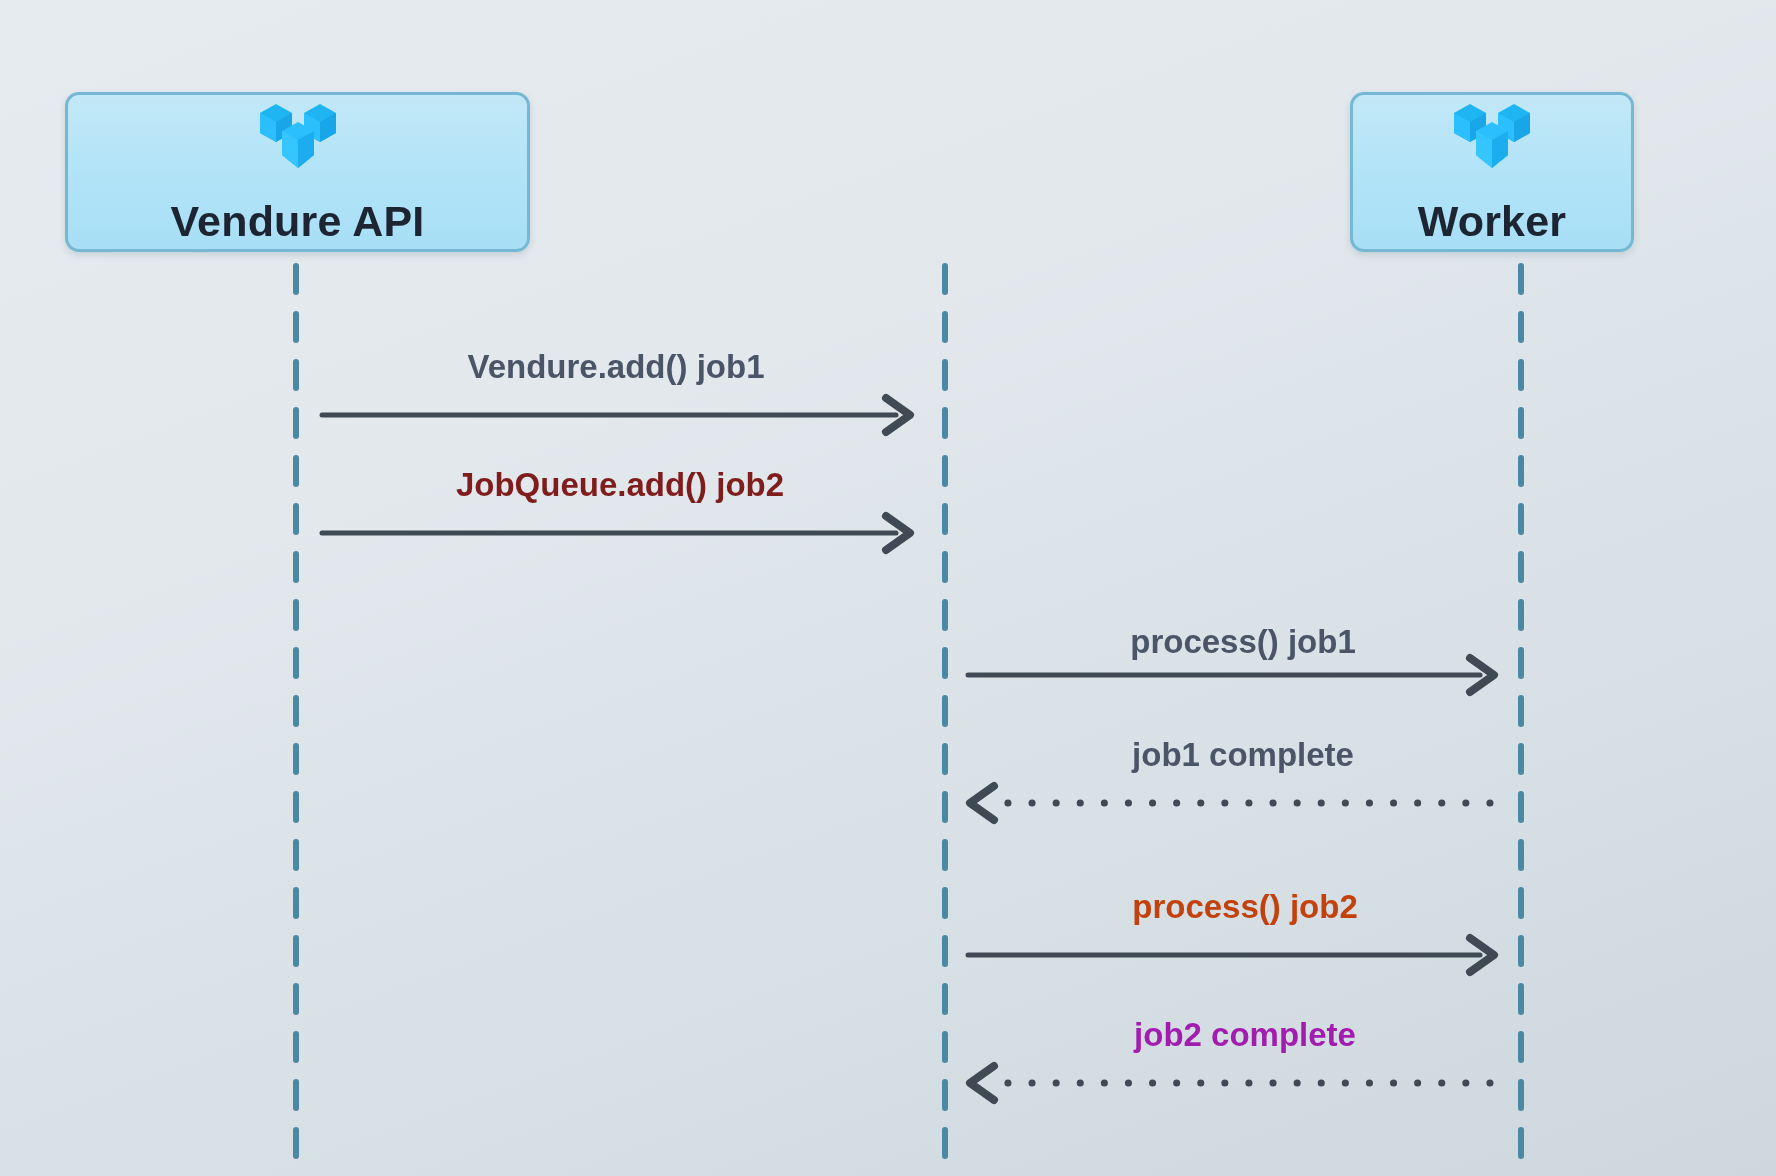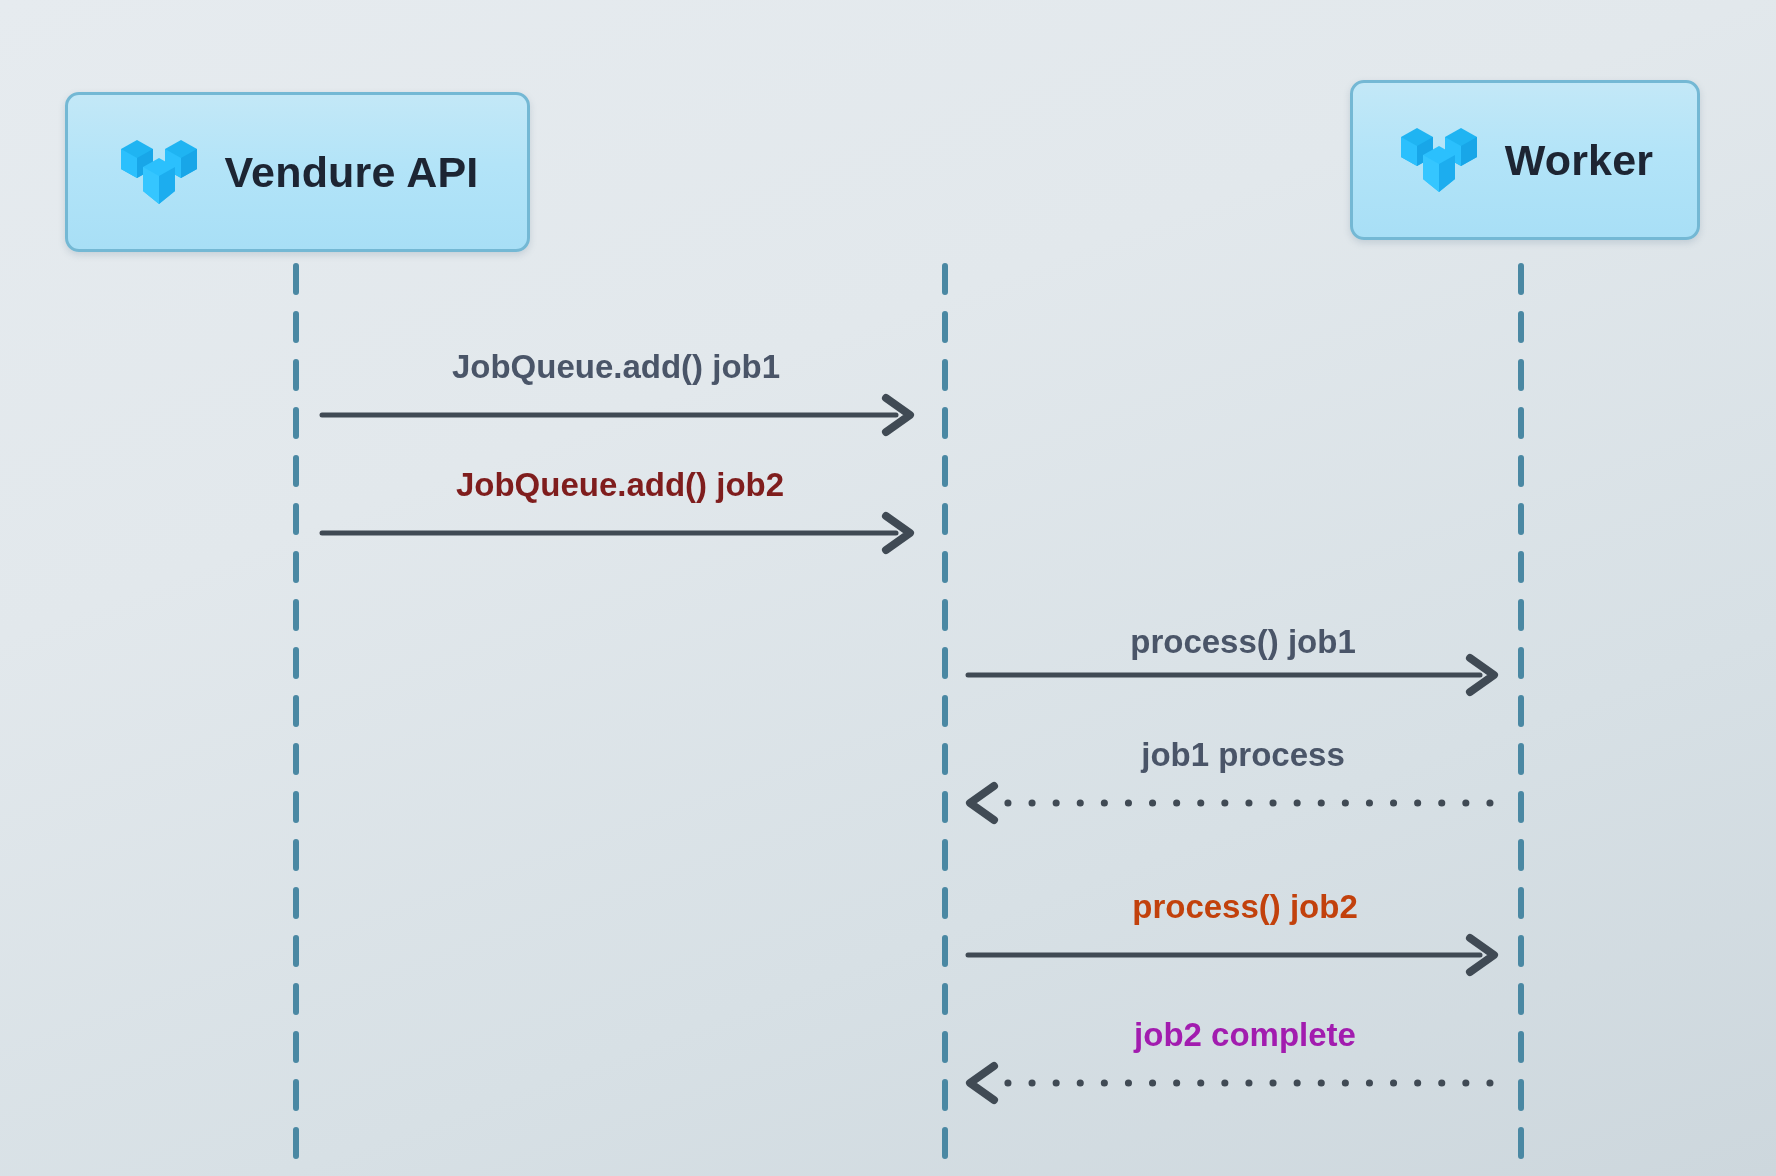--- a/index.html
+++ b/index.html
@@ -31,20 +31,21 @@
     display: flex;
     align-items: center;
     justify-content: center;
     gap: 24px;
     border-radius: 14px;
   }
   .box-vendure {
     background: linear-gradient(180deg, #c3e8f7 0%, #b3e4f8 45%, #a8dff6 100%);
     border: 3px solid #74b8d4;
     box-shadow: 0 3px 7px rgba(90,120,140,0.22);
+    flex-direction: column;
   }
   .box-job {
     background: linear-gradient(180deg, #e4edfa 0%, #d4e2f4 50%, #bfd3ee 100%);
     border: none;
     box-shadow: 0 3px 7px rgba(90,120,140,0.18);
   }
   .participant-label {
     font-size: 43px;
     font-weight: bold;
     color: #1d2533;
@@ -129,41 +130,41 @@
           <path d="M26 32 L42 23 L58 32 L58 56 L42 69 L26 56 Z" fill="#2bc0fd"></path>
           <path d="M26 32 L42 41 L42 69 L26 56 Z" fill="#35c6ff"></path>
           <path d="M42 41 L58 32 L58 56 L42 69 Z" fill="#1cadef"></path>
         </g>
       </svg>
     </span>
     <span class="participant-label">Vendure API</span>
   </div>
 
 
-  <div class="participant-box box-vendure" id="pbox-2" style="left: 1350px; top: 80px; width: 350px; height: 160px;">
+  <div class="participant-box box-vendure" id="pbox-2" style="left: 1350px; top: 92px; width: 284px; height: 160px;">
     <span class="icon-wrap">
       <svg width="84" height="74" viewBox="0 0 84 74" xmlns="http://www.w3.org/2000/svg">
         <g>
           <path d="M4 14 L20 5 L36 14 L36 34 L20 43 L4 34 Z" fill="#1fb4f2"></path>
           <path d="M4 14 L20 23 L20 43 L4 34 Z" fill="#2bc0fd"></path>
           <path d="M20 23 L36 14 L36 34 L20 43 Z" fill="#18a6e8"></path>
           <path d="M48 14 L64 5 L80 14 L80 34 L64 43 L48 34 Z" fill="#1fb4f2"></path>
           <path d="M48 14 L64 23 L64 43 L48 34 Z" fill="#2bc0fd"></path>
           <path d="M64 23 L80 14 L80 34 L64 43 Z" fill="#18a6e8"></path>
           <path d="M26 32 L42 23 L58 32 L58 56 L42 69 L26 56 Z" fill="#2bc0fd"></path>
           <path d="M26 32 L42 41 L42 69 L26 56 Z" fill="#35c6ff"></path>
           <path d="M42 41 L58 32 L58 56 L42 69 Z" fill="#1cadef"></path>
         </g>
       </svg>
     </span>
     <span class="participant-label">Worker</span>
   </div>
 
   <div id="labels-layer">
-      <div class="msg-label" style="left: 616px; top: 348px; color: rgb(74, 85, 104);">JobQueue.add() job1</div>
+      <div class="msg-label" style="left: 616px; top: 348px; color: rgb(74, 85, 104);">Vendure.add() job1</div>
       <div class="msg-label" style="left: 620px; top: 466px; color: #7f1d1d;">JobQueue.add() job2</div>
       <div class="msg-label" style="left: 1243px; top: 623px; color: rgb(74, 85, 104);">process() job1</div>
-      <div class="msg-label" style="left: 1243px; top: 736px; color: rgb(74, 85, 104);">job1 process</div>
+      <div class="msg-label" style="left: 1243px; top: 736px; color: rgb(74, 85, 104);">job1 complete</div>
       <div class="msg-label" style="left: 1245px; top: 888px; color: #c2410c;">process() job2</div>
       <div class="msg-label" style="left: 1245px; top: 1016px; color: #a21caf;">job2 complete</div>
     </div>
 
 </div>
 
 </body></html>

